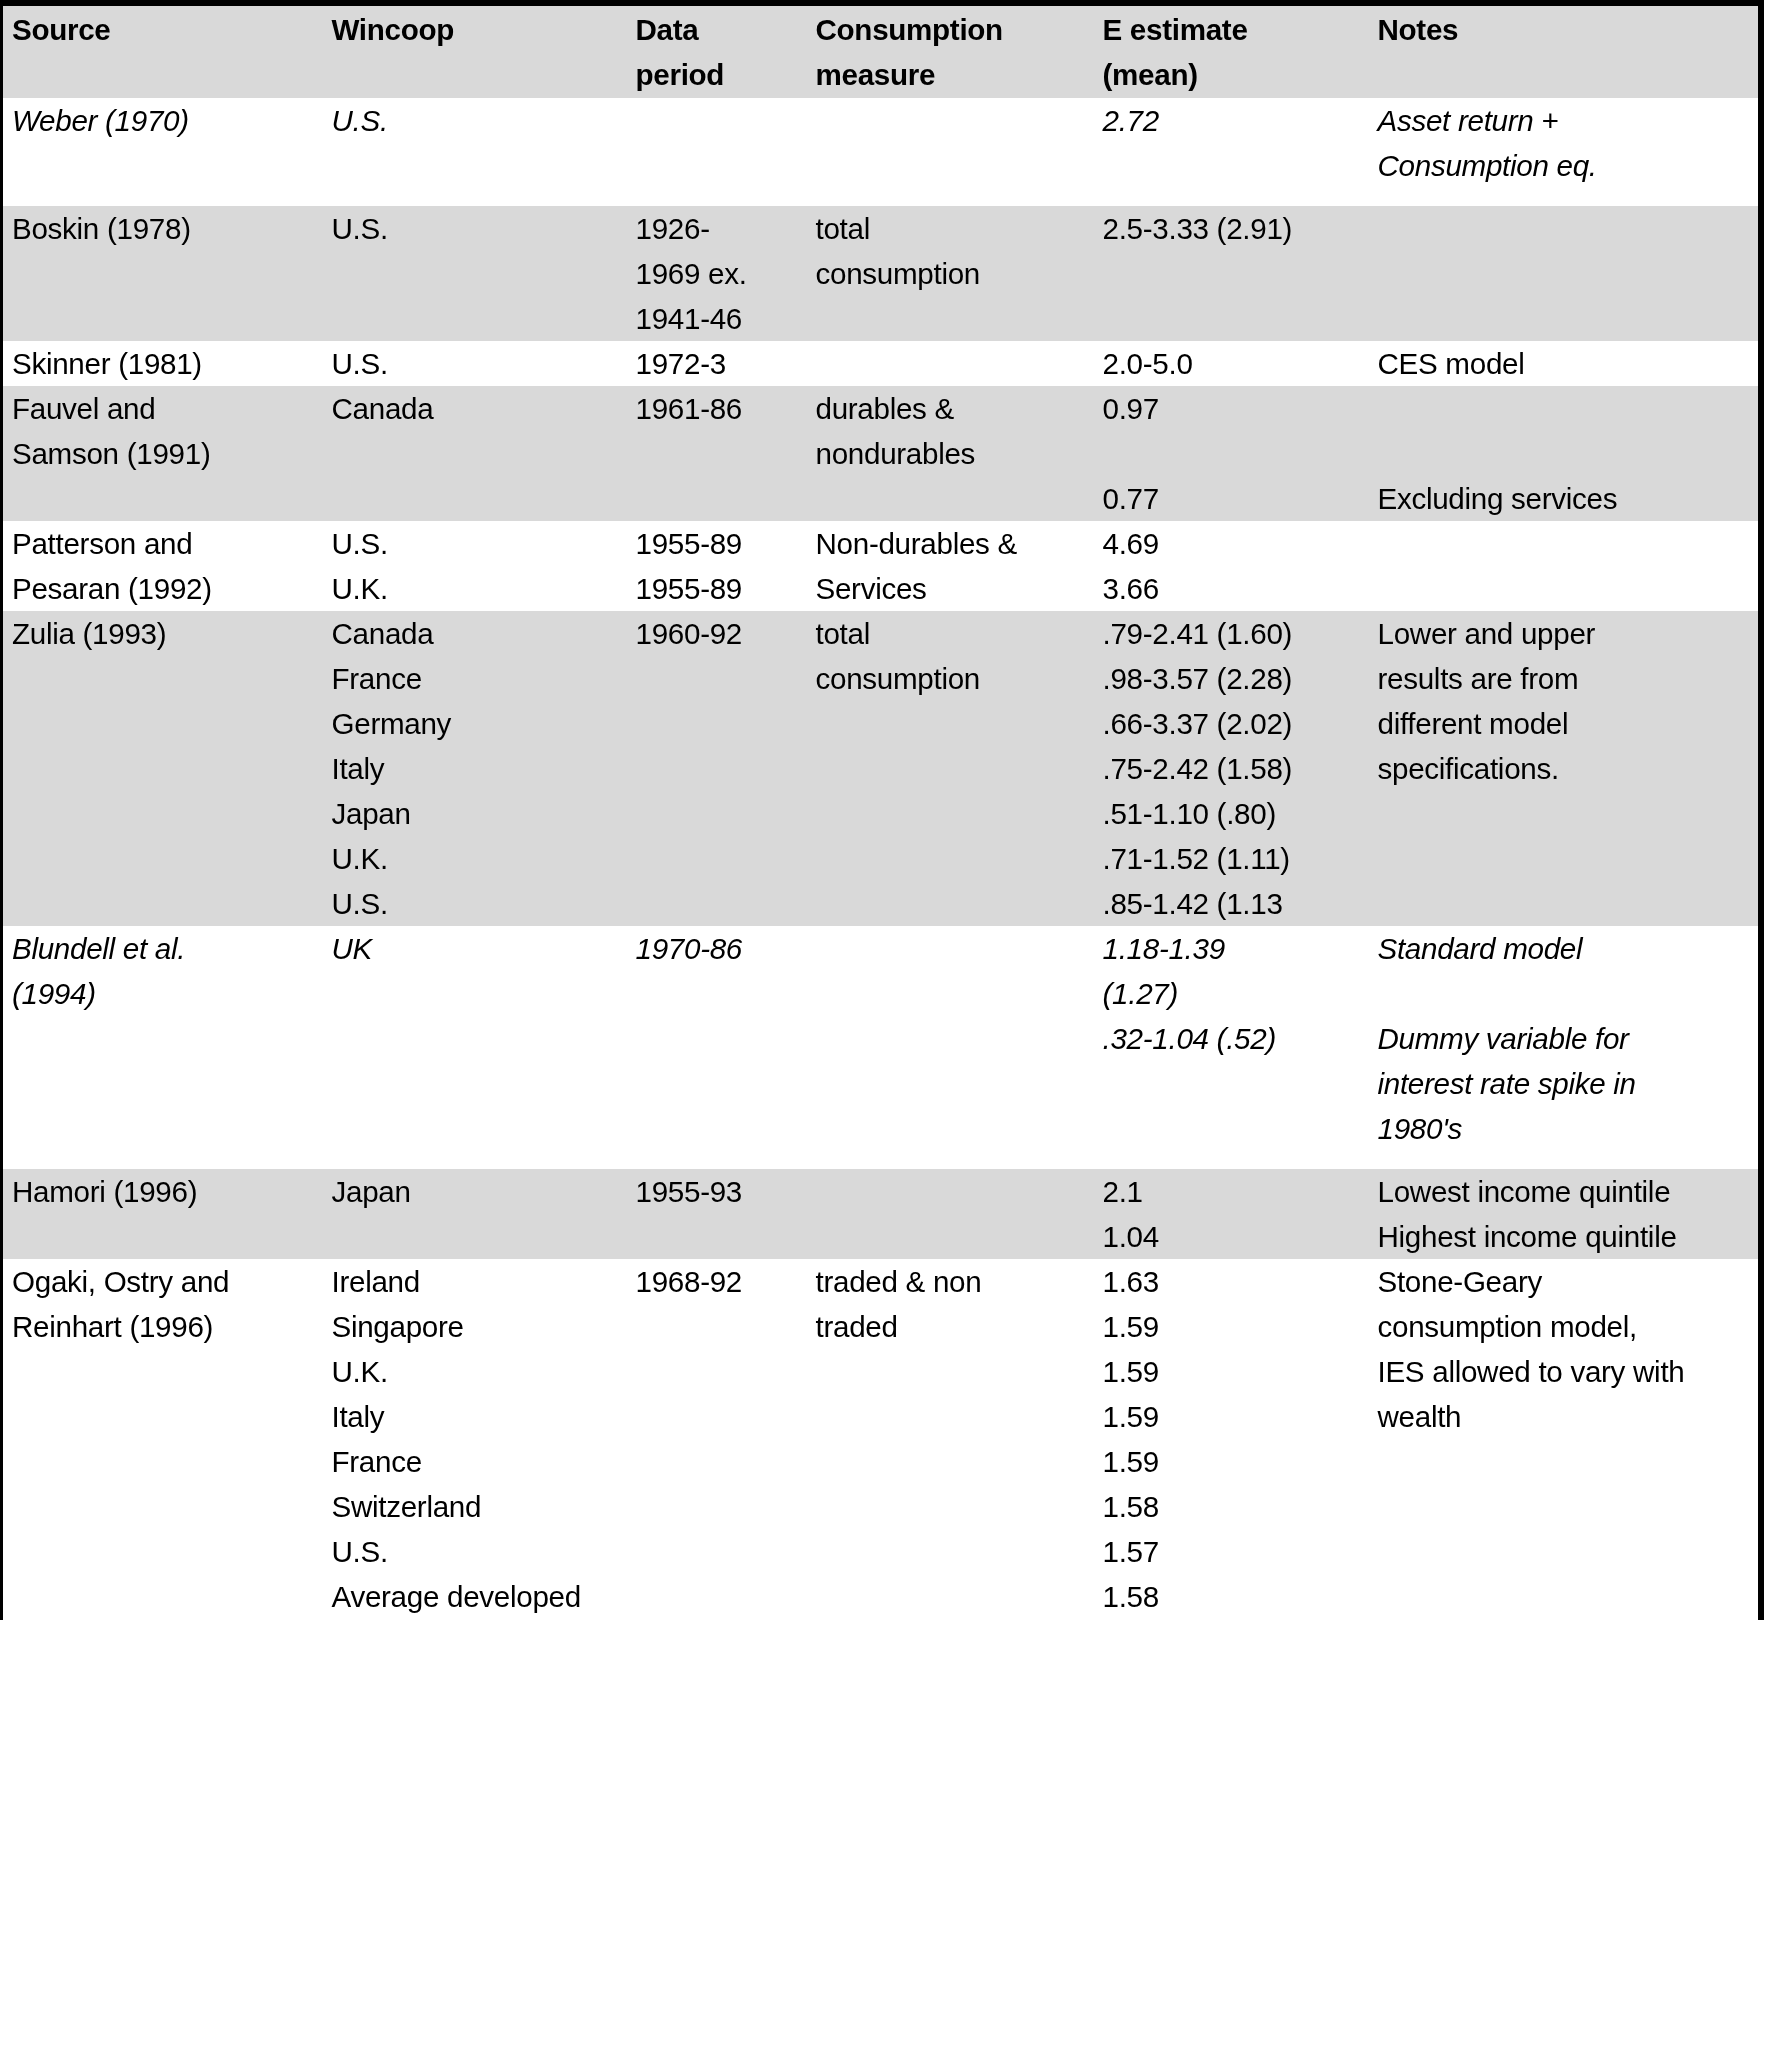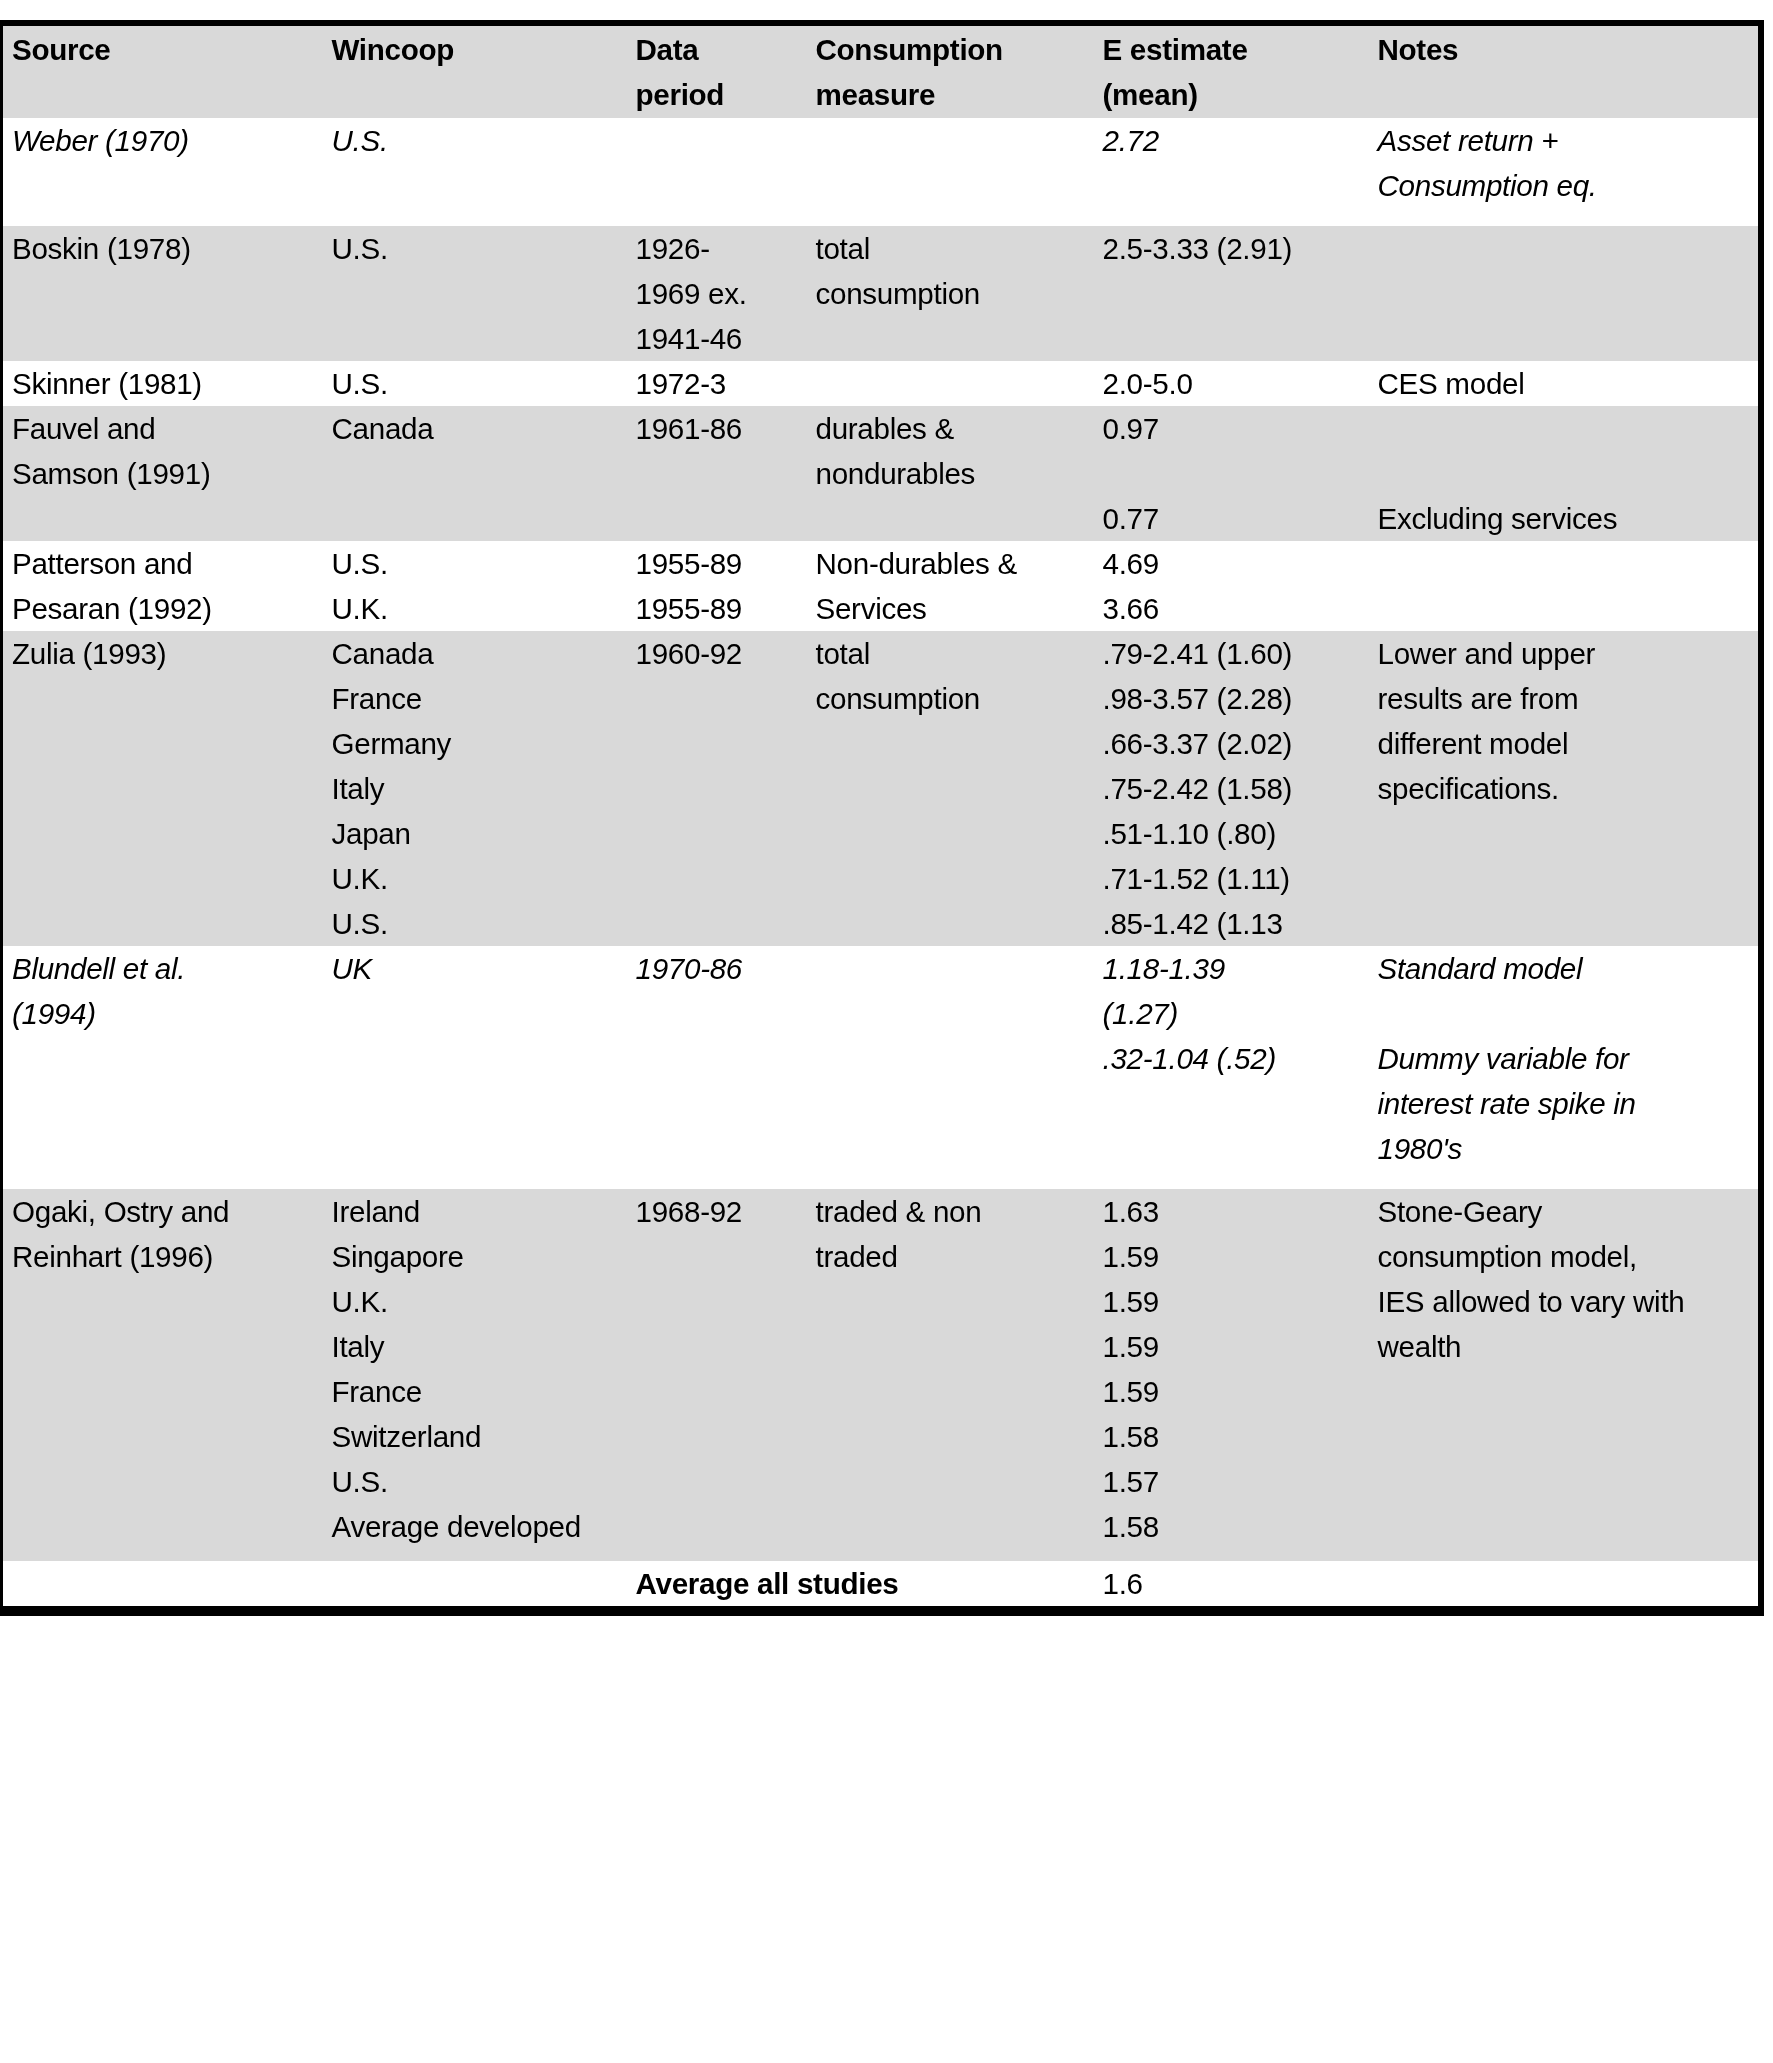--- a/index.html
+++ b/index.html
@@ -6,21 +6,21 @@
   html, body { background: #ffffff; }
   body {
     font-family: "Liberation Sans", sans-serif;
     color: #000000;
     width: 1773px;
   }
   .page {
     width: 1773px;
     height: 1620px;
     background: #ffffff;
-    padding-top: 20px;
+    padding-top: 0;
     overflow: hidden;
   }
   table.estimates {
     border-collapse: collapse;
     table-layout: fixed;
     width: 1759px;
     border-top: 6.3px solid #000;
     border-right: 6.3px solid #000;
     border-bottom: 10.7px solid #000;
     border-left: 3.6px solid #000;
@@ -162,20 +162,30 @@
         <td></td>
         <td>1.18-1.39
 (1.27)
 .32-1.04 (.52)</td>
         <td>Standard model
 
 Dummy variable for
 interest rate spike in
 1980's</td>
       </tr>
+      <tr>
+        <td>Hamori (1996)</td>
+        <td>Japan</td>
+        <td>1955-93</td>
+        <td></td>
+        <td>2.1
+1.04</td>
+        <td>Lowest income quintile
+Highest income quintile</td>
+      </tr>
       <tr class="xpad14">
         <td>Ogaki, Ostry and
 Reinhart (1996)</td>
         <td>Ireland
 Singapore
 U.K.
 Italy
 France
 Switzerland
 U.S.

